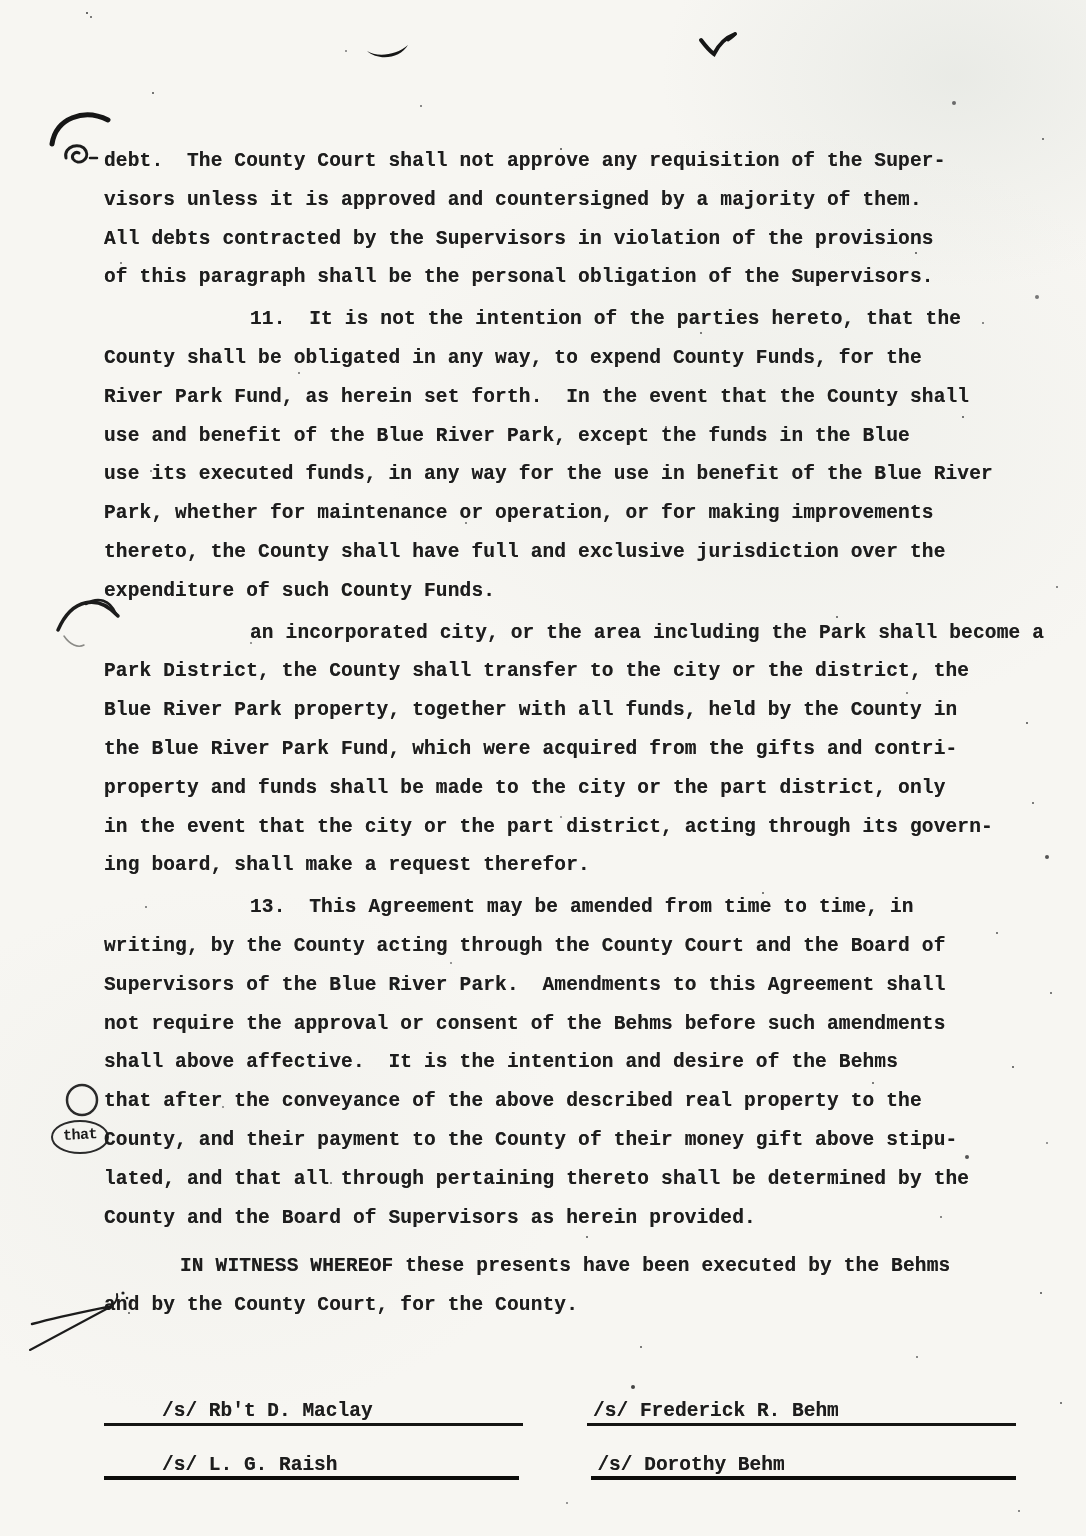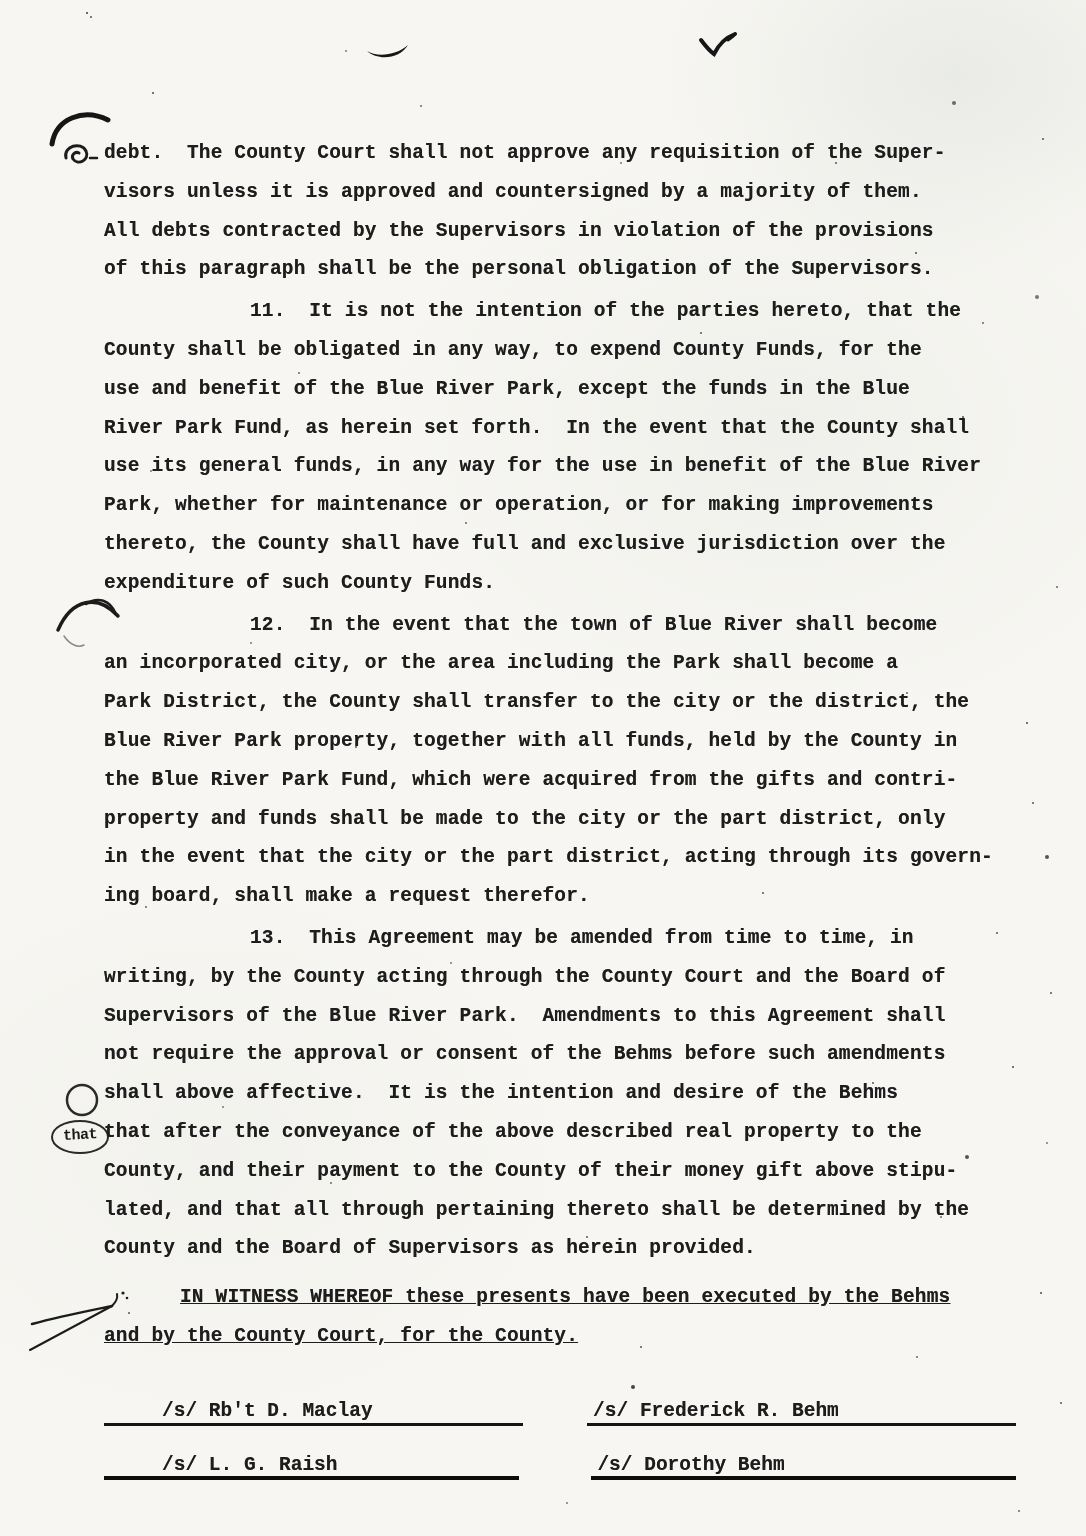--- a/index.html
+++ b/index.html
@@ -16,23 +16,23 @@
     font-family:"Liberation Mono", monospace; color:var(--ink);
   }
   
   .doc-body {
     position:absolute; left:104px; top:134px; width:912px;
     font-size:19.5px; font-weight:bold;
     text-shadow:0 0 0.5px rgba(10,10,10,0.55);
   }
   .line { white-space:pre; display:block; height:38.8px; line-height:38.8px; letter-spacing:0.15px; }
   .paragraph { margin-top:3px; }
-  .paragraph:first-child { margin-top:0; }
+  .paragraph:first-child { margin-top:8px; }
   .paragraph.numbered > .line:first-child { text-indent:146px; }
-  .paragraph.witness { margin-top:10px;text-decoration:underline; }
+  .paragraph.witness { margin-top:10px; }
   .paragraph.witness > .line:first-child { text-indent:76px; }
   
   .sig-block {
     position:absolute; left:104px; top:1396px; width:912px;
     font-size:19.5px; font-weight:bold;
     text-shadow:0 0 0.5px rgba(10,10,10,0.55);
   }
   .sig-row { display:flex; align-items:flex-end; }
   .sig-row + .sig-row { margin-top:24px;gap:8px; }
   .sig-cell { white-space:pre; line-height:30px; height:30px; }
@@ -122,29 +122,28 @@
   <div class="doc-body">
       <div class="paragraph flush">
         <div class="line">debt.  The County Court shall not approve any requisition of the Super-</div>
         <div class="line">visors unless it is approved and countersigned by a majority of them.</div>
         <div class="line">All debts contracted by the Supervisors in violation of the provisions</div>
         <div class="line">of this paragraph shall be the personal obligation of the Supervisors.</div>
       </div>
       <div class="paragraph numbered">
         <div class="line">11.  It is not the intention of the parties hereto, that the</div>
         <div class="line">County shall be obligated in any way, to expend County Funds, for the</div>
+        <div class="line">River Park Fund, as herein set forth.  In the event that the County shall</div>
         <div class="line">use and benefit of the Blue River Park, except the funds in the Blue</div>
-        <div class="line">River Park Fund, as herein set forth.  In the event that the County shall</div>
-        <div class="line">use its general funds, in any way for the use in benefit of the Blue River</div>
+        <div class="line">use its executed funds, in any way for the use in benefit of the Blue River</div>
         <div class="line">Park, whether for maintenance or operation, or for making improvements</div>
         <div class="line">thereto, the County shall have full and exclusive jurisdiction over the</div>
         <div class="line">expenditure of such County Funds.</div>
       </div>
       <div class="paragraph numbered">
-        <div class="line">12.  In the event that the town of Blue River shall become</div>
         <div class="line">an incorporated city, or the area including the Park shall become a</div>
         <div class="line">Park District, the County shall transfer to the city or the district, the</div>
         <div class="line">Blue River Park property, together with all funds, held by the County in</div>
         <div class="line">the Blue River Park Fund, which were acquired from the gifts and contri-</div>
         <div class="line">property and funds shall be made to the city or the part district, only</div>
         <div class="line">in the event that the city or the part district, acting through its govern-</div>
         <div class="line">ing board, shall make a request therefor.</div>
       </div>
       <div class="paragraph numbered">
         <div class="line">13.  This Agreement may be amended from time to time, in</div>

